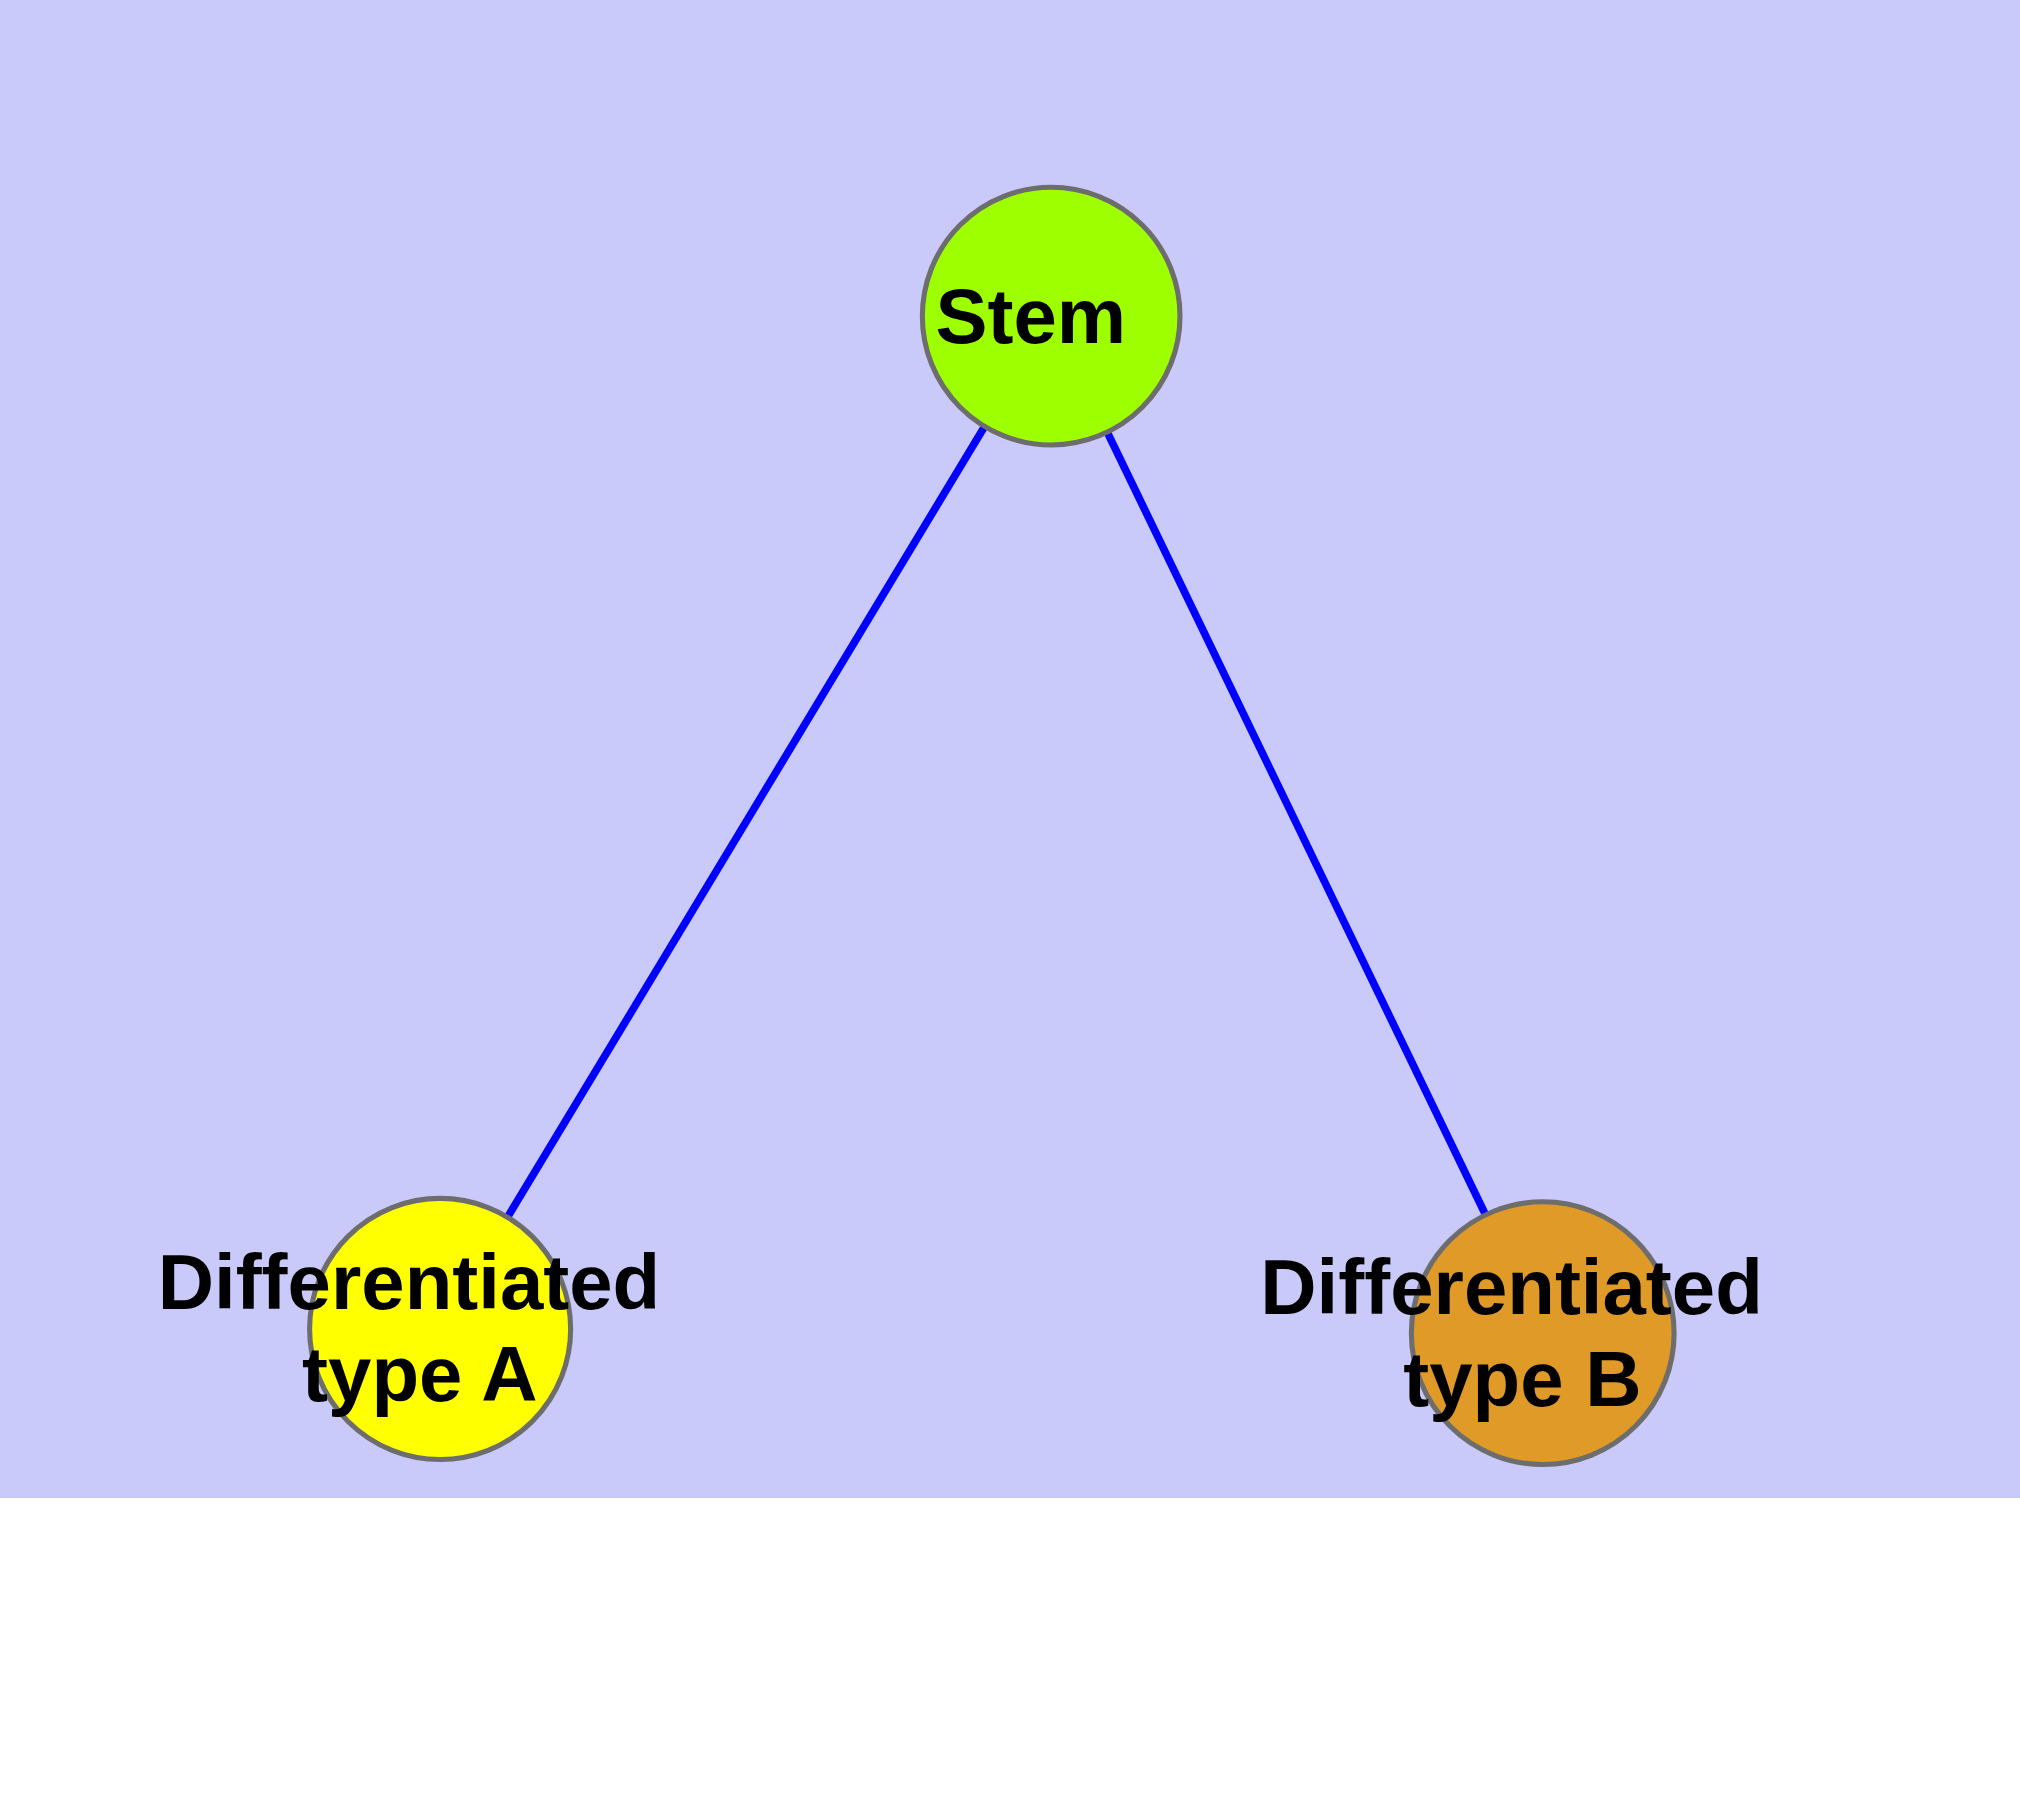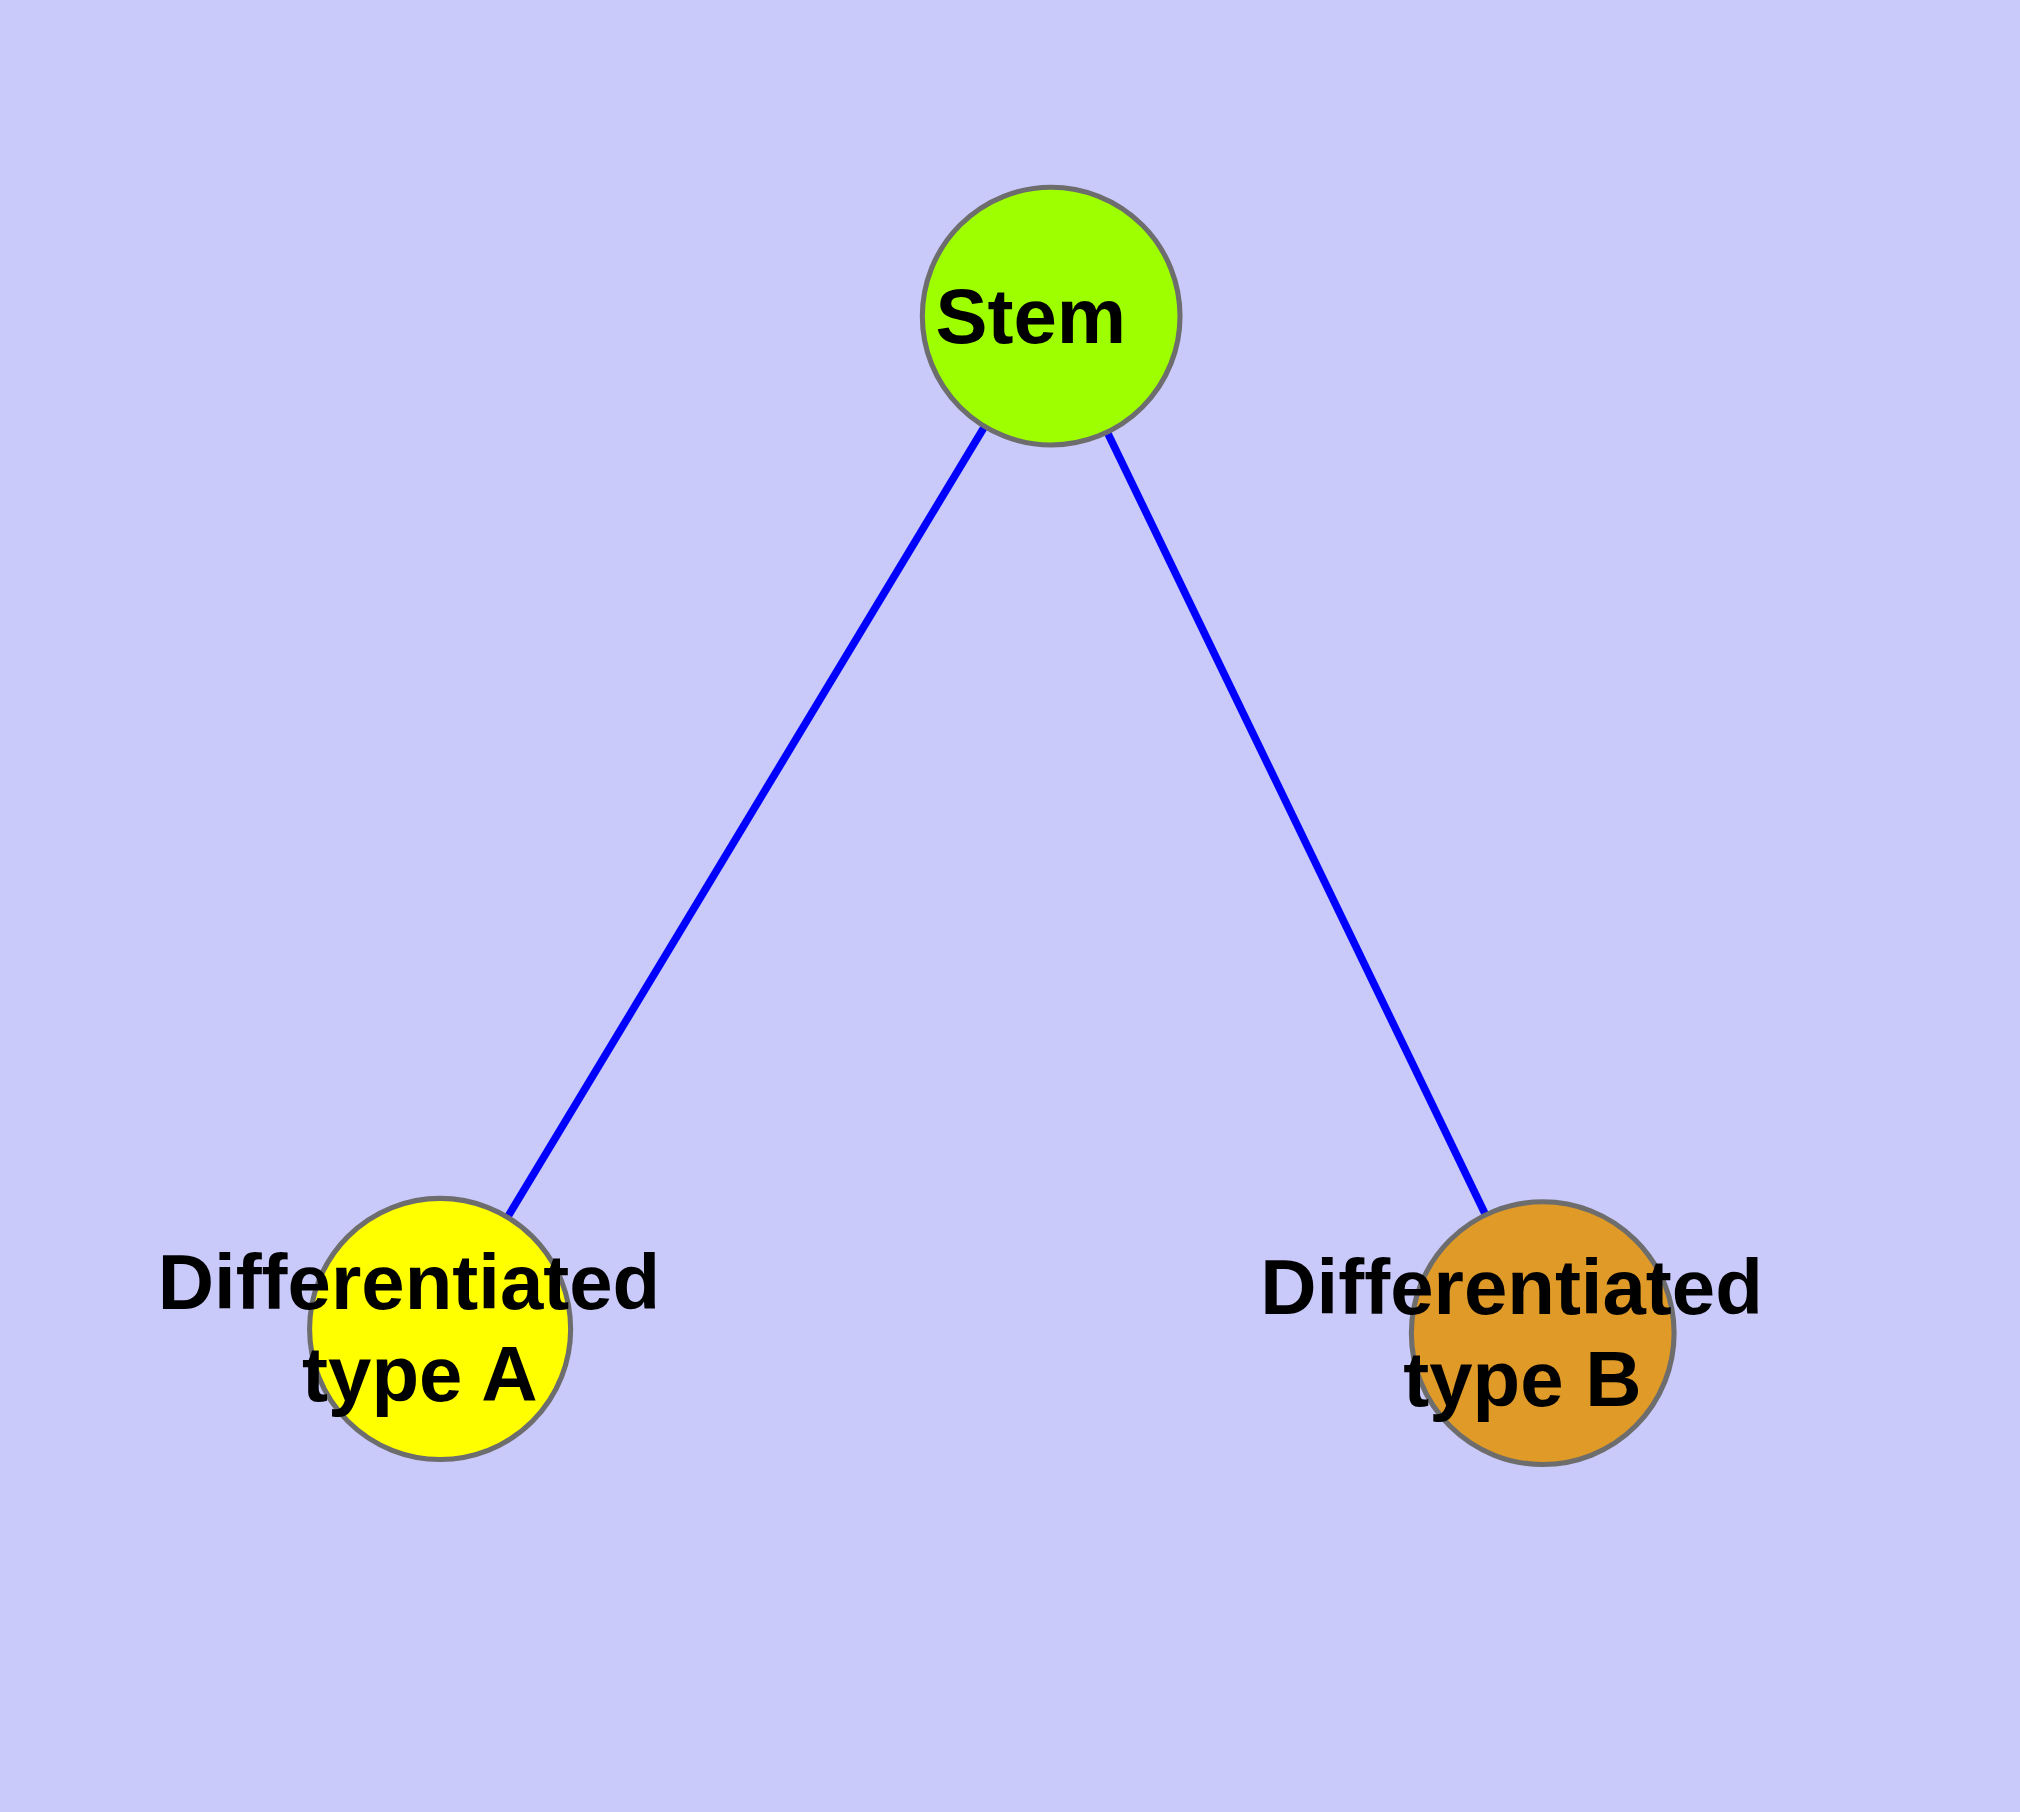--- a/index.html
+++ b/index.html
@@ -31,21 +31,21 @@
     font-weight: bold;
     fill: #000000;
     text-anchor: middle;
     font-family: "Liberation Sans", "DejaVu Sans", sans-serif;
     paint-order: normal;
   }
 </style>
 </head>
 <body>
 
-<div id="canvas" style="width: 2021px; height: 1812px;">
+<div id="canvas" style="width: 2021px; height: 1498px;">
 
   <div id="bg-rect" style="background: rgb(201, 201, 250); width: 2021px; height: 1812px;"></div>
 
   <svg id="graph-svg" viewBox="0 0 2384 2138" xmlns="http://www.w3.org/2000/svg" style="width: 2021px; height: 1812px;">
 
     <g id="edges-group">
       <line id="edge-stem-to-diff-a" x1="1240" y1="373" x2="519" y2="1568" stroke="#0000ff" stroke-width="9" stroke-linecap="butt"></line>
       <line id="edge-stem-to-diff-b" x1="1240" y1="373" x2="1820" y2="1573" stroke="#0000ff" stroke-width="9" stroke-linecap="butt"></line>
     </g>
 

